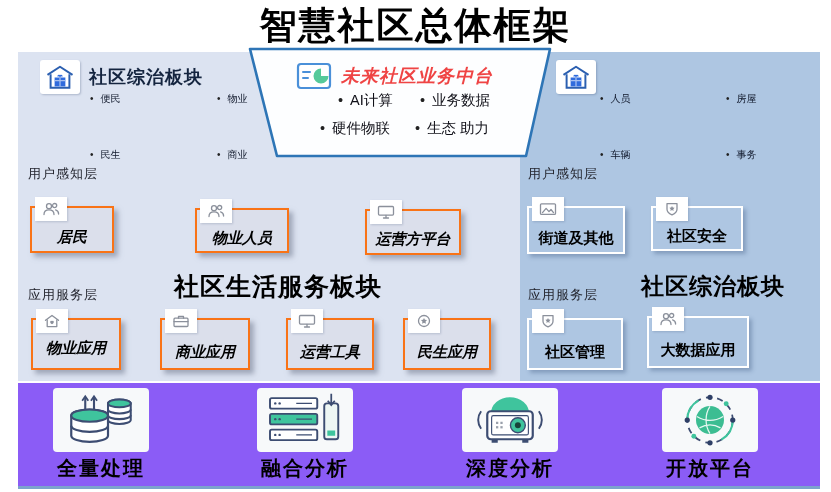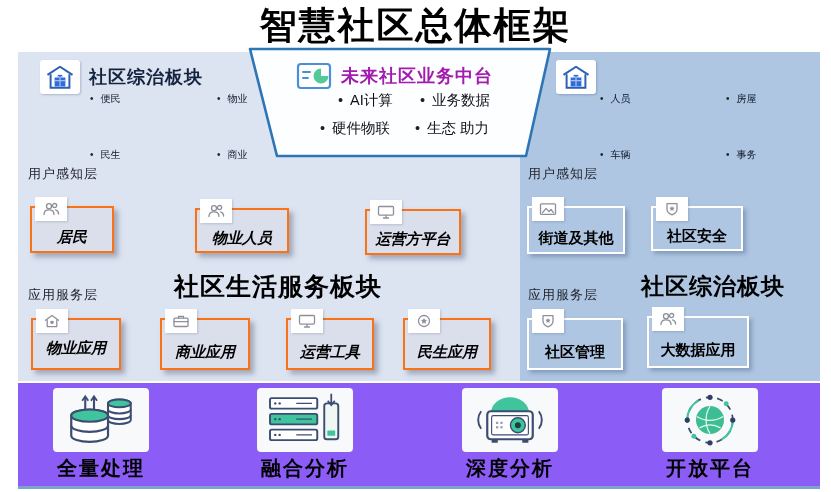--- a/index.html
+++ b/index.html
@@ -31,21 +31,21 @@
   .pbox .lbl{position:absolute;left:0;right:0;text-align:center;
              font-size:15px;font-weight:bold;color:#000;}
   .pbox-left{background:#dbdfeb;border:2px solid #f97316;
              box-shadow:4px 4px 5px rgba(110,118,140,.55);font-style:italic;}
   .pbox-right{background:transparent;border:2px solid #ffffff;
               box-shadow:3px 3px 4px rgba(55,80,120,.35);}
   
   .trap{position:absolute;left:246px;top:47px;width:308px;height:112px;z-index:5;}
   .trap svg.shape{position:absolute;left:0;top:0;}
   .trap-hdr{position:absolute;left:50px;top:14px;display:flex;align-items:flex-start;}
-  .trap-title{font-size:18px;font-weight:bold;color:#a21caf;margin-left:9px;margin-top:3px;letter-spacing:1px;}
+  .trap-title{font-size:18px;font-weight:bold;color:#ef4444;margin-left:9px;margin-top:3px;letter-spacing:1px;font-style:italic;}
   .trow{position:absolute;font-size:14.5px;color:#101018;}
   
   .bbar{position:absolute;left:18px;top:383px;width:802px;height:106px;background:#8b5cf6;}
   .bbar::after{content:"";position:absolute;left:0;right:0;bottom:0;height:3px;background:#7ca2cd;}
   .bbitem{position:absolute;top:5px;width:120px;text-align:center;}
   .bbchip{width:96px;height:64px;background:#f7f9fa;border-radius:4px;
           display:inline-flex;align-items:center;justify-content:center;}
   .bblabel{margin-top:2px;font-size:20px;font-weight:bold;color:#000;letter-spacing:2px;}
   .gicon{stroke:#8b909b;fill:none;stroke-width:1.3;stroke-linecap:round;stroke-linejoin:round;}
 </style>

